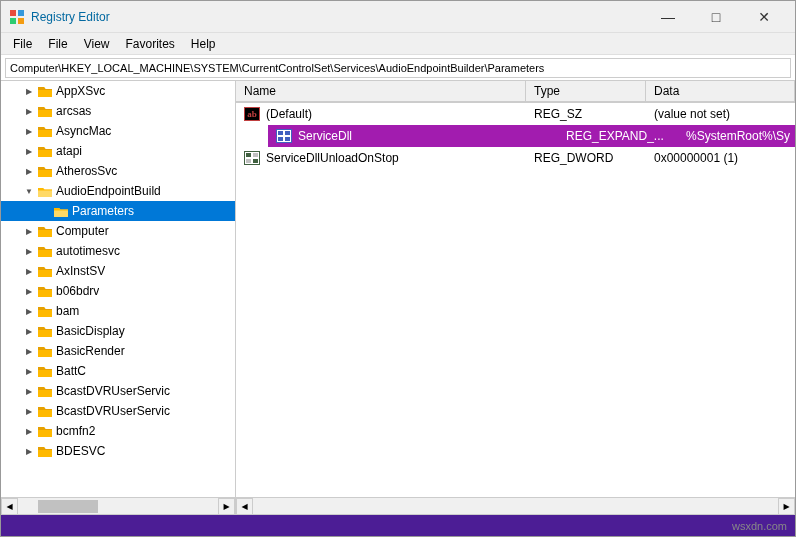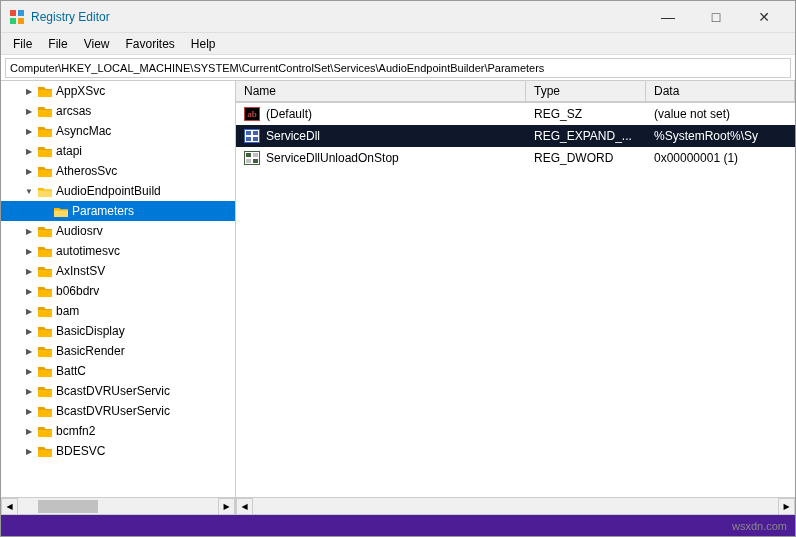--- a/index.html
+++ b/index.html
@@ -259,21 +259,21 @@
       overflow-y: auto;
     }
 
     .reg-row {
       display: flex;
       height: 22px;
       align-items: center;
       cursor: pointer;
       border-bottom: 1px solid transparent;
     }
-    .reg-row.selected { background: #0f172a; color: white; }
+    .reg-row.selected { background: #a21caf; color: white; margin-left: 32px; }
 
     .reg-cell {
       padding: 1px 8px;
       font-size: 12px;
       overflow: hidden;
       text-overflow: ellipsis;
       white-space: nowrap;
       display: flex;
       align-items: center;
       gap: 4px;
@@ -475,21 +475,21 @@
         </div>
 
         <div class="tree-item indented">
           <div class="tree-toggle">▶</div>
           <div class="folder-icon">
             <svg class="folder-svg" viewBox="0 0 16 14">
                 <path class="folder-yellow" d="M1 3h6l1.5 2H15v8H1z"></path>
                 <path class="folder-yellow-dark" d="M1 3h6l1.5 2H15v1H1z"></path>
               </svg>
           </div>
-          <span class="tree-label">Audiosrv</span>
+          <span class="tree-label">Computer</span>
         </div>
 
         <div class="tree-item indented">
           <div class="tree-toggle">▶</div>
           <div class="folder-icon">
             <svg class="folder-svg" viewBox="0 0 16 14">
                 <path class="folder-yellow" d="M1 3h6l1.5 2H15v8H1z"></path>
                 <path class="folder-yellow-dark" d="M1 3h6l1.5 2H15v1H1z"></path>
               </svg>
           </div>

